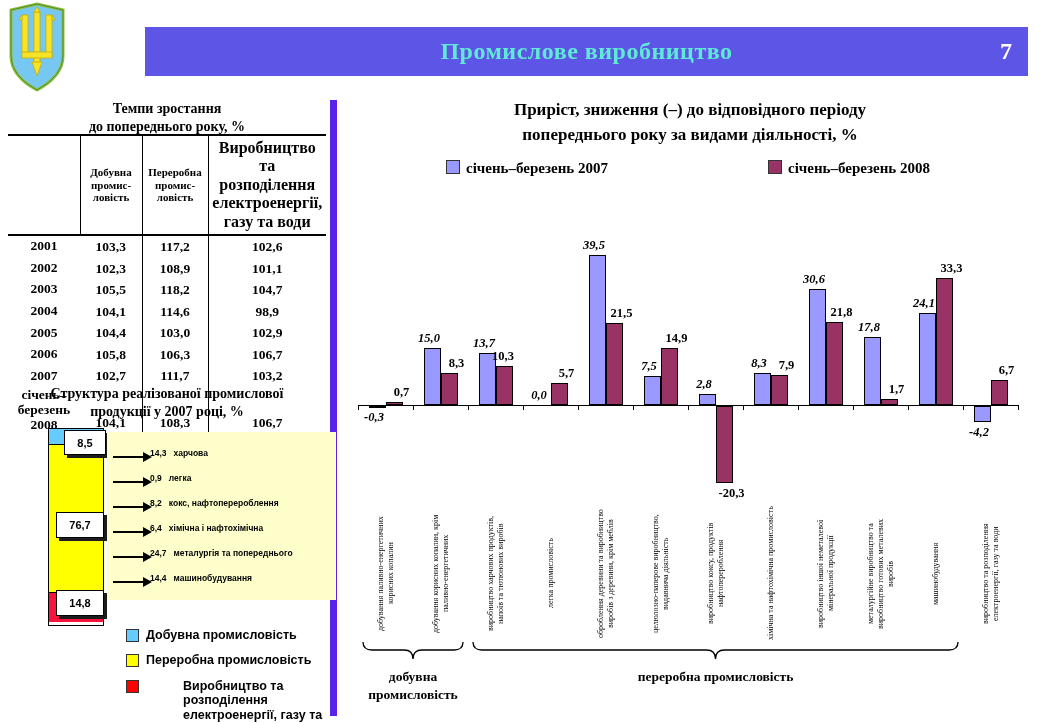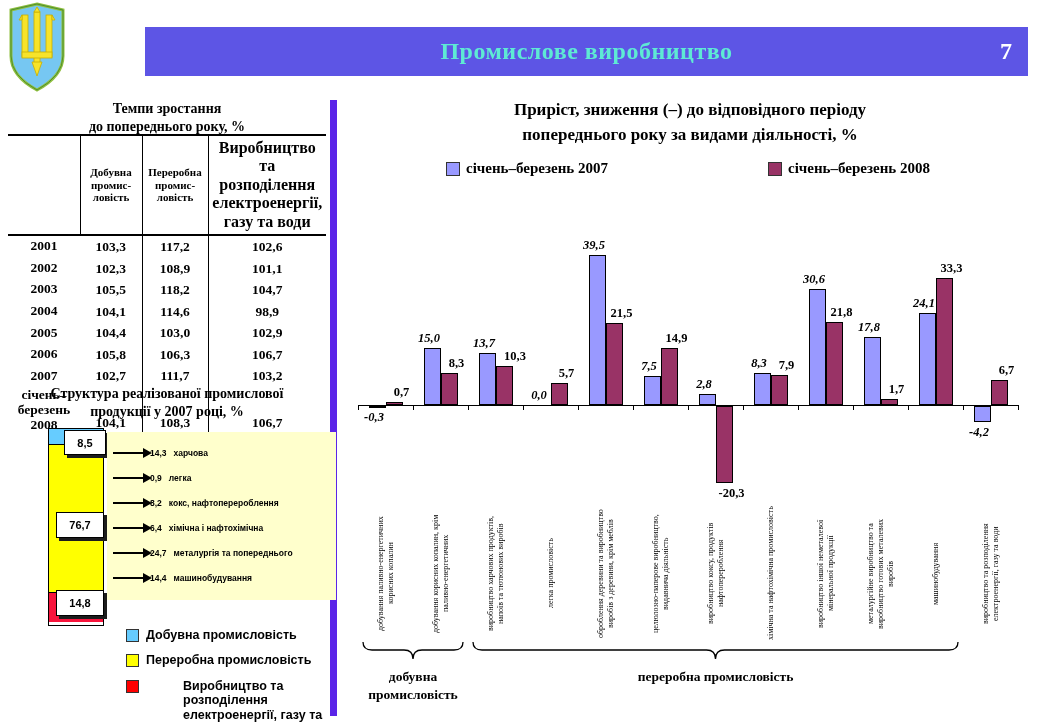--- a/index.html
+++ b/index.html
@@ -30,35 +30,35 @@
   
   .struct-title{position:absolute;left:8px;top:385px;width:318px;text-align:center;
              font-weight:bold;font-size:14px;line-height:1.3;white-space:pre-line;}
   .stack{position:absolute;left:48px;top:428px;width:54px;height:196px;border:1px solid #000;}
   .seg{width:100%;border-bottom:1px solid #000;box-sizing:border-box;}
   .chip{position:absolute;background:#fff;border:1px solid #000;box-shadow:3px 3px 0 #1c1c1c;
         font-family:"Liberation Sans",sans-serif;font-weight:bold;font-size:11px;
         display:flex;align-items:center;justify-content:center;}
   .pale{position:absolute;left:107px;top:432px;width:229px;height:168px;background:#FFFFCC;
         display:flex;flex-direction:column;justify-content:space-around;padding:8px 0 10px 6px;box-sizing:border-box;}
-  .brow{display:flex;align-items:center;gap:7px;font-family:"Liberation Sans",sans-serif;
+  .brow{display:flex;align-items:flex-end;gap:7px;font-family:"Liberation Sans",sans-serif;
         font-weight:bold;font-size:8.5px;}
   .arrow{position:relative;width:30px;height:2px;background:#000;flex:0 0 auto;}
   .arrow::after{content:"";position:absolute;right:-9px;top:-4px;border-left:9px solid #000;
         border-top:5px solid transparent;border-bottom:5px solid transparent;}
   .struct-legend{position:absolute;left:126px;top:628px;display:flex;flex-direction:column;gap:11px;
         font-family:"Liberation Sans",sans-serif;font-weight:bold;font-size:12.5px;line-height:1.15;}
   .sl-item{display:flex;gap:7px;align-items:flex-start;width:210px;}
   .sl-sq{flex:0 0 auto;width:11px;height:11px;border:1px solid #333;margin-top:1px;}
   
   .chart-title{position:absolute;left:345px;top:98px;width:690px;text-align:center;
         font-weight:bold;font-size:17px;line-height:1.45;white-space:pre-line;}
   .chart-legend{position:absolute;left:358px;top:160px;width:660px;display:flex;
         justify-content:center;gap:160px;}
-  .cl-item{display:flex;align-items:center;gap:6px;font-weight:bold;font-size:15px;}
+  .cl-item{display:flex;align-items:flex-start;gap:6px;font-weight:bold;font-size:15px;}
   .cl-sq{width:12px;height:12px;border:1px solid #333;}
   .plot{position:absolute;left:358px;top:200px;width:660px;height:302px;}
   .axis{position:absolute;left:0;width:660px;top:205px;height:1px;background:#000;}
   .tick{position:absolute;width:1px;height:5px;top:205px;background:#000;}
   .bar{position:absolute;width:17px;border:1px solid #000;box-sizing:border-box;}
   .vlab{position:absolute;transform:translateX(-50%);white-space:nowrap;
         font-weight:bold;font-size:12.5px;text-align:right;}
   .vlab.s0{font-style:italic;}
   .cats{position:absolute;left:358px;top:505px;width:660px;height:137px;display:flex;}
   .cat{width:55px;height:137px;writing-mode:vertical-rl;transform:rotate(180deg);
@@ -261,21 +261,21 @@
       <span class="vlab s0" style="left: 16px; top: 210px;">-0,3</span>
       <div class="bar" style="left: 28px; width: 17px; background: rgb(153, 51, 102); top: 202px; height: 3px;"></div>
       <span class="vlab s1" style="left: 43.5px; top: 185px;">0,7</span>
       <div class="bar" style="left: 66px; width: 17px; background: rgb(153, 153, 255); top: 148px; height: 57px;"></div>
       <span class="vlab s0" style="left: 71px; top: 131px;">15,0</span>
       <div class="bar" style="left: 83px; width: 17px; background: rgb(153, 51, 102); top: 173px; height: 32px;"></div>
       <span class="vlab s1" style="left: 98.5px; top: 156px;">8,3</span>
       <div class="bar" style="left: 121px; width: 17px; background: rgb(153, 153, 255); top: 153px; height: 52px;"></div>
       <span class="vlab s0" style="left: 126px; top: 136px;">13,7</span>
       <div class="bar" style="left: 138px; width: 17px; background: rgb(153, 51, 102); top: 166px; height: 39px;"></div>
-      <span class="vlab s1" style="left: 157px; top: 149px;">10,3</span>
+      <span class="vlab s1" style="left: 145px; top: 149px;">10,3</span>
       <span class="vlab s0" style="left: 181px; top: 188px;">0,0</span>
       <div class="bar" style="left: 193px; width: 17px; background: rgb(153, 51, 102); top: 183px; height: 22px;"></div>
       <span class="vlab s1" style="left: 208.5px; top: 166px;">5,7</span>
       <div class="bar" style="left: 231px; width: 17px; background: rgb(153, 153, 255); top: 55px; height: 150px;"></div>
       <span class="vlab s0" style="left: 236px; top: 38px;">39,5</span>
       <div class="bar" style="left: 248px; width: 17px; background: rgb(153, 51, 102); top: 123px; height: 82px;"></div>
       <span class="vlab s1" style="left: 263.5px; top: 106px;">21,5</span>
       <div class="bar" style="left: 286px; width: 17px; background: rgb(153, 153, 255); top: 176px; height: 29px;"></div>
       <span class="vlab s0" style="left: 291px; top: 159px;">7,5</span>
       <div class="bar" style="left: 303px; width: 17px; background: rgb(153, 51, 102); top: 148px; height: 57px;"></div>

